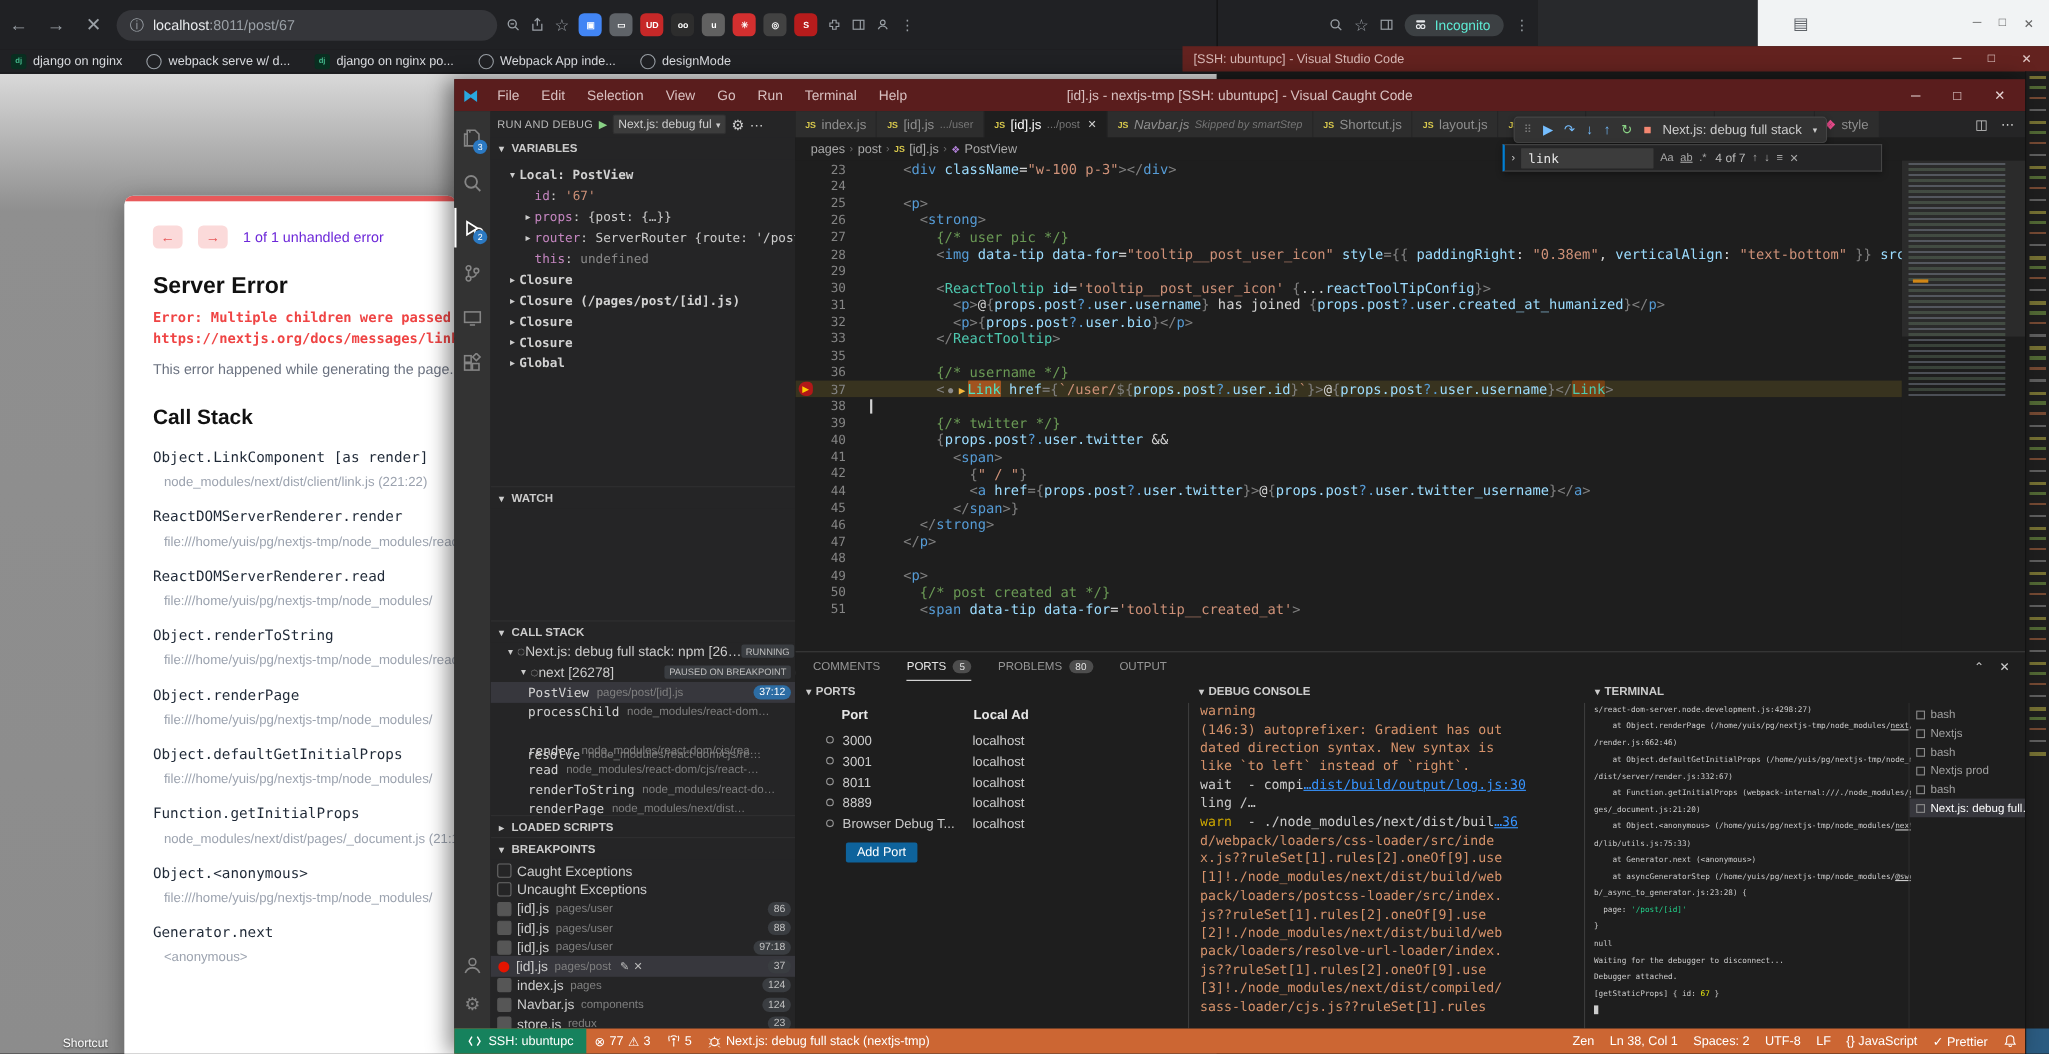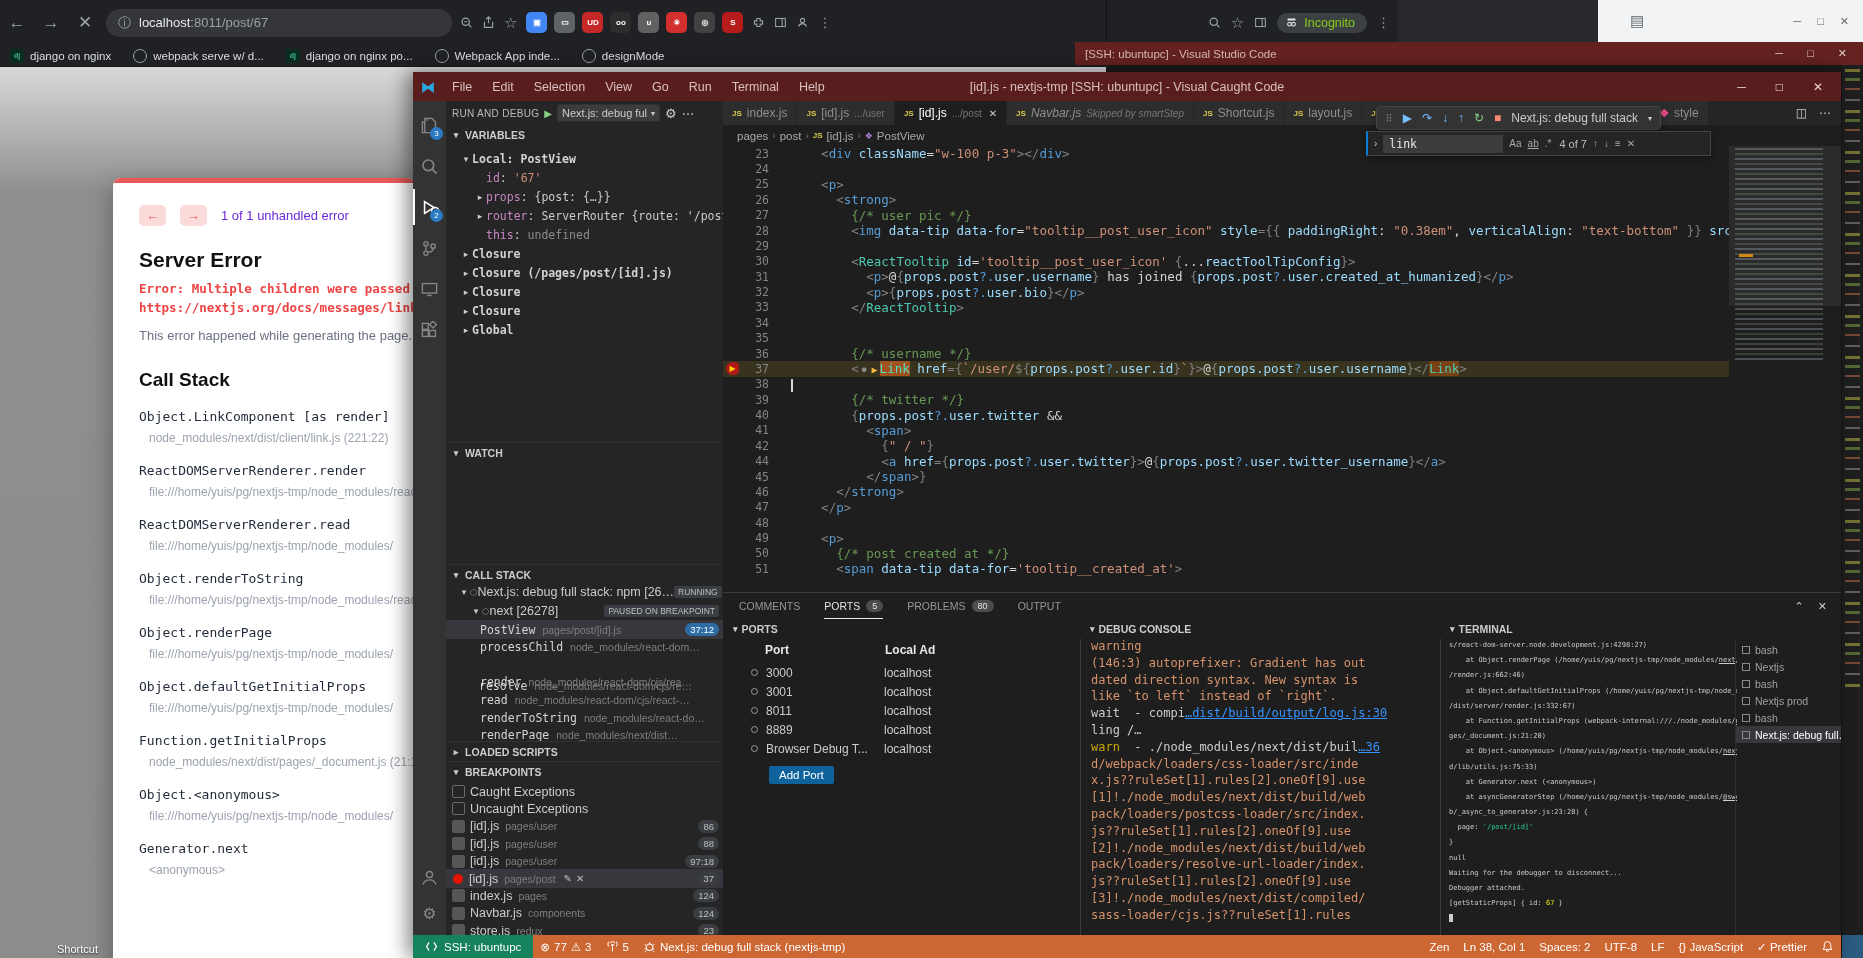--- a/index.html
+++ b/index.html
@@ -14,21 +14,21 @@
   .nav-ico { color:#9aa0a6; font-size:17px; width:34px; text-align:center; }
   .addr-pill { width:346px; height:28px; margin-left:4px; background:#35363a; border-radius:14px;
     display:flex; align-items:center; padding:0 12px; color:#e8eaed; font-size:13px; }
   .addr-pill .host { color:#e8eaed; }
   .addr-pill .path { color:#9aa0a6; }
   .tb-icons { display:flex; align-items:center; margin-left:8px; gap:9px; }
   .ext { width:21px; height:21px; border-radius:5px; display:flex; align-items:center;
     justify-content:center; font-size:8px; font-weight:bold; color:#fff; background:#4a4d51; }
   .incog-strip { position:absolute; left:1106px; top:0; width:292px; height:45px; background:#202124;
     border-left:1px solid #111; display:flex; align-items:center; justify-content:flex-end; gap:10px; padding-right:8px; }
-  .incog-pill { background:#3c4043; color:#84cc16; border-radius:14px; height:20px;
+  .incog-pill { background:#3c4043; color:#5eead4; border-radius:14px; height:20px;
     display:flex; align-items:center; gap:6px; padding:0 12px 0 8px; font-size:12.5px; }
   .dark-gap { position:absolute; left:1398px; top:0; width:200px; height:42px; background:#28292c; }
   .white-win { position:absolute; left:1598px; top:0; width:265px; height:42px; background:#f1f3f4;
     display:flex; align-items:center; color:#5f6368; }
   .white-win .doc { margin-left:32px; font-size:15px; }
   .white-win .ctr { margin-left:auto; display:flex; gap:16px; padding-right:14px; font-size:11px; color:#666; }
 
   .bookmarks { position:absolute; left:0; top:45px; width:1106px; height:22px; background:#202124;
     display:flex; align-items:center; gap:22px; padding-left:10px; border-bottom:1px solid #17181a; }
   .bm { display:flex; align-items:center; gap:6px; color:#dadce0; font-size:11.5px; }
@@ -790,25 +790,20 @@
               <span class="gut-num">32</span>
               <span class="code-body"><span class="tk-w">          </span><span class="tk-g">&lt;</span><span class="tk-t">p</span><span class="tk-g">&gt;{</span><span class="tk-v">props.post</span><span class="tk-k">?.</span><span class="tk-v">user.bio</span><span class="tk-g">}&lt;/</span><span class="tk-t">p</span><span class="tk-g">&gt;</span></span>
             </div>
             <div class="code-line">
               <span class="gut-glyph"></span>
               <span class="gut-num">33</span>
               <span class="code-body"><span class="tk-w">        </span><span class="tk-g">&lt;/</span><span class="tk-c">ReactTooltip</span><span class="tk-g">&gt;</span></span>
             </div>
             <div class="code-line">
               <span class="gut-glyph"></span>
-              <span class="gut-num">34</span>
-              <span class="code-body"></span>
-            </div>
-            <div class="code-line">
-              <span class="gut-glyph"></span>
               <span class="gut-num">35</span>
               <span class="code-body"></span>
             </div>
             <div class="code-line">
               <span class="gut-glyph"></span>
               <span class="gut-num">36</span>
               <span class="code-body"><span class="tk-w">        </span><span class="tk-m">{/* username */}</span></span>
             </div>
             <div class="code-line cur">
               <span class="gut-glyph">

